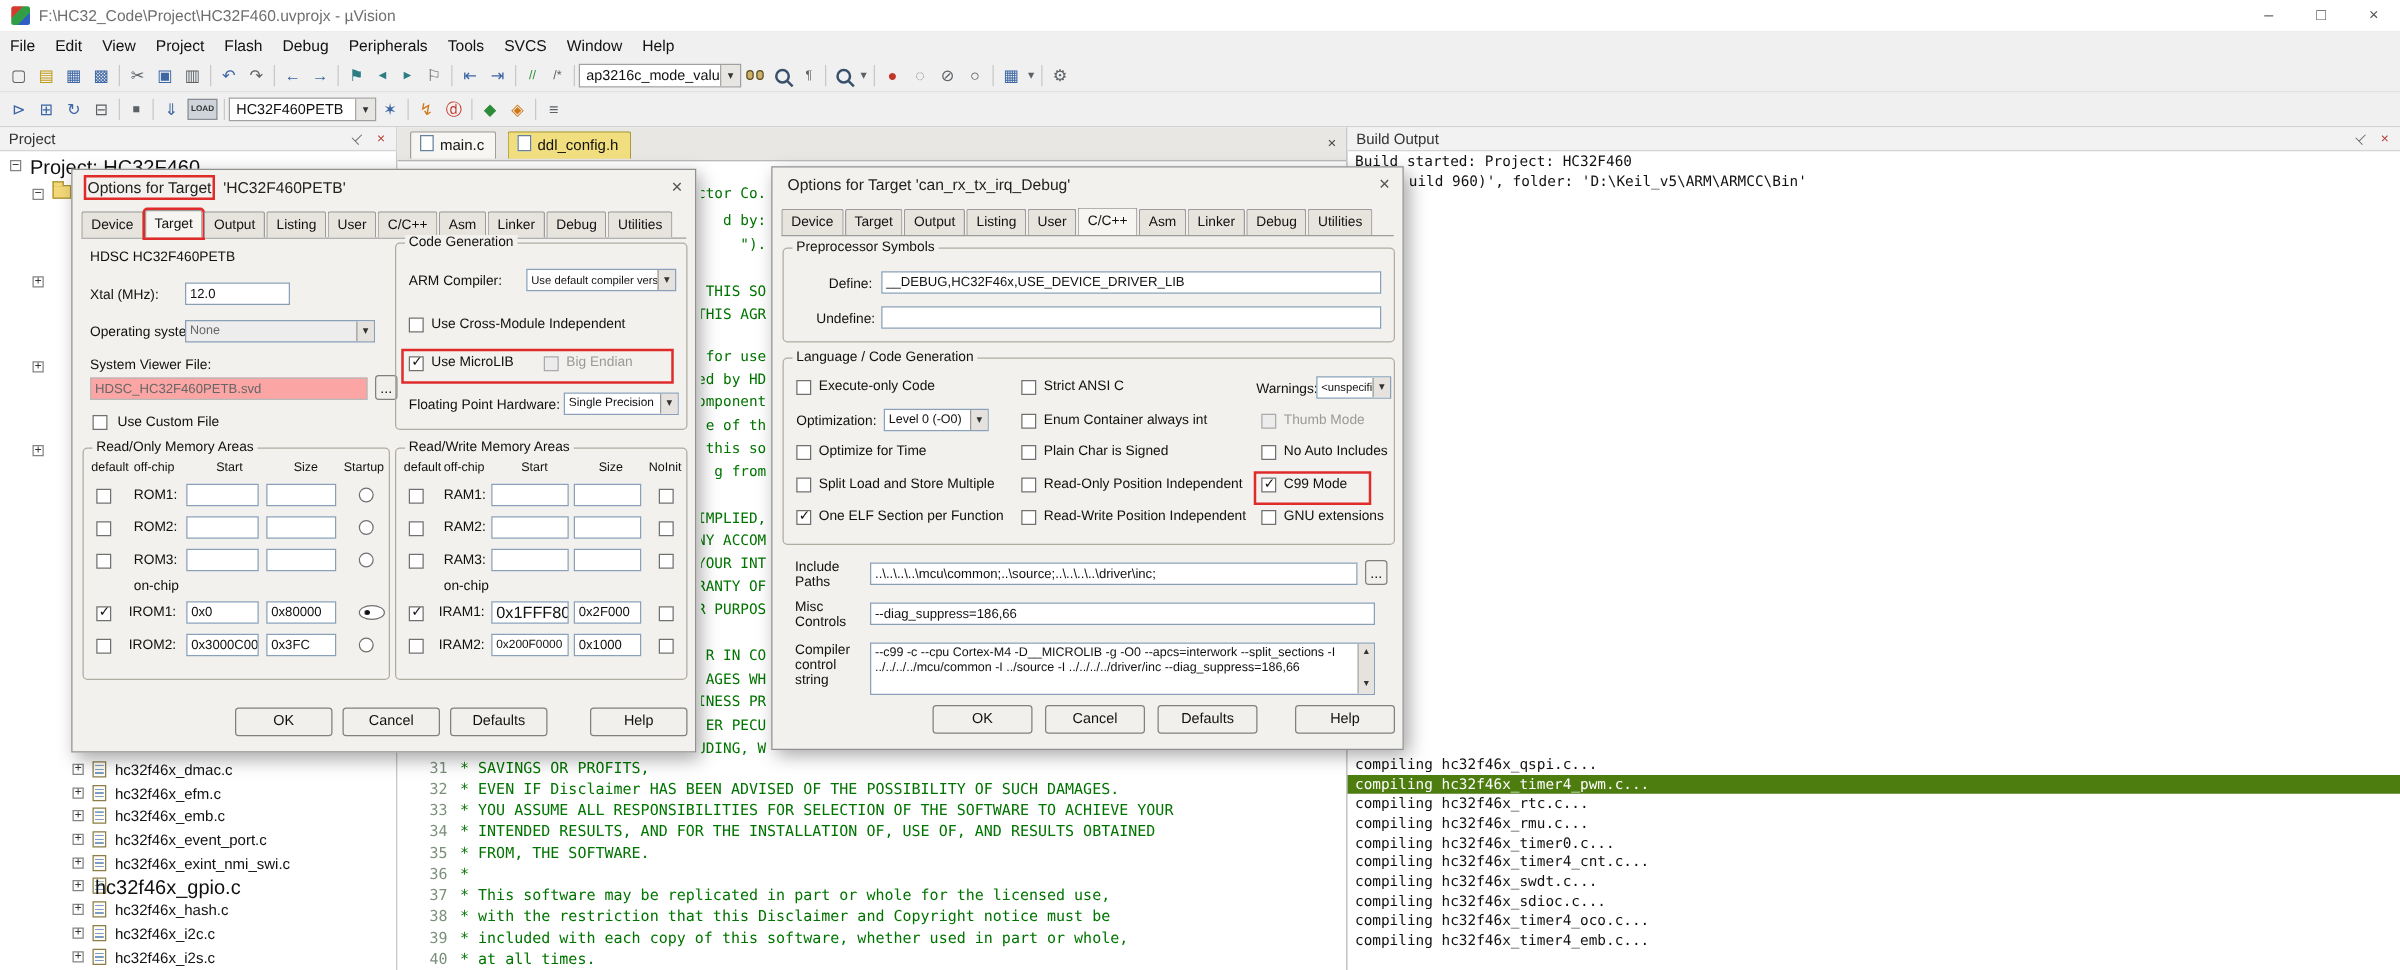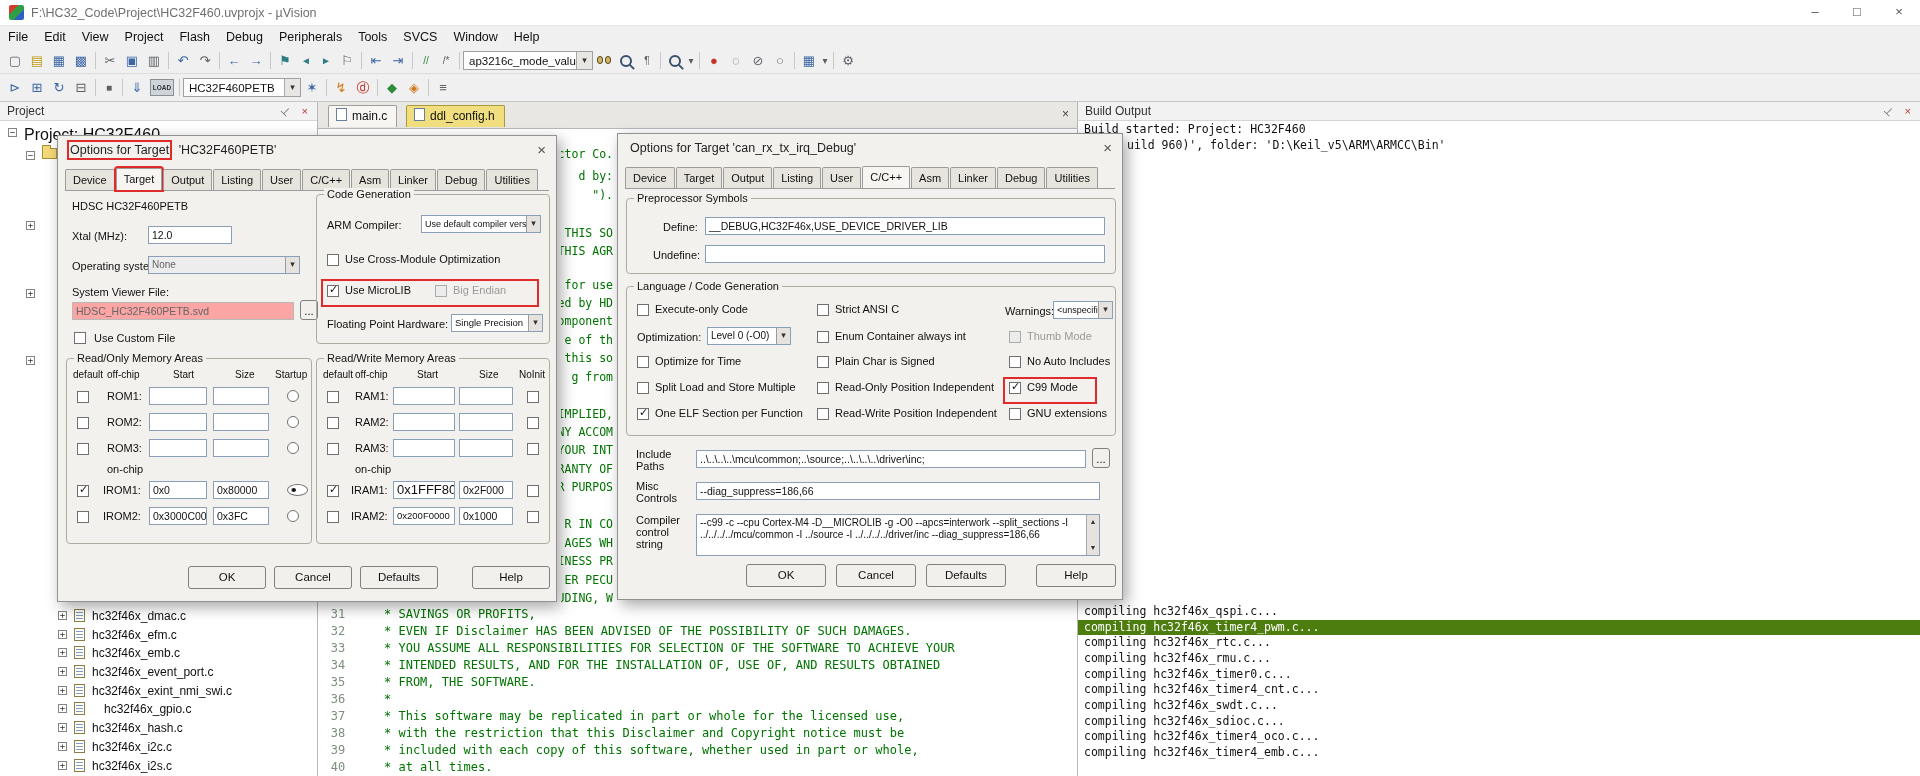--- a/index.html
+++ b/index.html
@@ -42,21 +42,21 @@
   .fico::after{content:"";position:absolute;left:1px;top:2px;width:7px;height:8px;background:repeating-linear-gradient(to bottom,#7a9cc6 0 1px,transparent 1px 3px)}
   .folder{position:absolute;width:15px;height:11px;background:#f5d978;border:1px solid #a98f35;box-sizing:border-box}
   .folder::before{content:"";position:absolute;left:-1px;top:-4px;width:7px;height:3px;background:#f5d978;border:1px solid #a98f35;border-bottom:none}
   
   .tabbar{position:absolute;left:0;top:0;right:0;height:26px;background:#e9e7e3;border-bottom:1px solid #b9b9b9}
   .etab{position:absolute;top:3px;height:22px;border:1px solid #9f9f9f;border-bottom:none;background:#f7f6f3;font-size:12px;line-height:21px;padding:0 9px 0 7px;border-radius:2px 2px 0 0;white-space:nowrap;box-sizing:border-box}
   .etab.yel{background:#f1df7f;border-color:#a99a3c}
   .tico{display:inline-block;width:9px;height:11px;background:#fff;border:1px solid #67819d;margin-right:5px;vertical-align:-1px}
   .ebx{position:absolute;right:8px;top:5px;font-size:12px;color:#444}
   .cl{position:absolute;left:0;height:17px;font:12px/17px "DejaVu Sans Mono",monospace;white-space:pre;color:#007400}
-  .ln{display:inline-block;width:40px;text-align:center;color:#7c8f7c;margin-right:26px}
+  .ln{display:inline-block;width:40px;text-align:right;color:#7c8f7c;margin-right:10px}
   .frag{position:absolute;width:52px;overflow:hidden;display:flex;justify-content:flex-end;font:11.5px/14px "DejaVu Sans Mono",monospace;color:#007400;white-space:pre}
   
   .bl{position:absolute;left:0;width:100%;height:15px;font:11.5px/15px "DejaVu Sans Mono",monospace;color:#111;white-space:pre;padding-left:6px;box-sizing:border-box}
   .bl.hl{background:#4d7c0f;color:#fff}
   
   .dlg{position:absolute;background:#f2f1ed;border:1px solid #919191;box-shadow:4px 5px 14px rgba(0,0,0,.35);box-sizing:border-box;font-size:11px}
   .dtt{position:absolute;left:0;top:0;right:0;height:28px;font-size:12.5px;line-height:28px;padding-left:12px;color:#222;white-space:nowrap}
   .dx{position:absolute;right:10px;top:0;font-size:15px;line-height:28px;color:#555}
   .redpart{outline:2px solid #e02b2b;outline-offset:1px}
   .dtabs{position:absolute;left:7px;top:32px;right:7px;height:22px;border-bottom:1px solid #9c9c9c;white-space:nowrap}
@@ -219,21 +219,21 @@
         <span class="lbl" style="left:92px;top:2px;font-size:12px">hc32f46x_event_port.c</span>
       </div>
     <div class="trow" style="left:0;top:580px;width:100%">
         <span class="xp" style="left:58px;top:4px"></span>
         <span class="fico" style="left:74px;top:2px"></span>
         <span class="lbl" style="left:92px;top:2px;font-size:12px">hc32f46x_exint_nmi_swi.c</span>
       </div>
     <div class="trow" style="left:0;top:598px;width:100%">
         <span class="xp" style="left:58px;top:4px"></span>
         <span class="fico" style="left:74px;top:2px"></span>
-        <span class="lbl" style="left:104px;top:2px;font-size:12px">hc32f46x_gpio.c</span>
+        <span class="lbl" style="left:76px;top:2px;font-size:16px">hc32f46x_gpio.c</span>
       </div>
     <div class="trow" style="left:0;top:617px;width:100%">
         <span class="xp" style="left:58px;top:4px"></span>
         <span class="fico" style="left:74px;top:2px"></span>
         <span class="lbl" style="left:92px;top:2px;font-size:12px">hc32f46x_hash.c</span>
       </div>
     <div class="trow" style="left:0;top:636px;width:100%">
         <span class="xp" style="left:58px;top:4px"></span>
         <span class="fico" style="left:74px;top:2px"></span>
         <span class="lbl" style="left:92px;top:2px;font-size:12px">hc32f46x_i2c.c</span>
@@ -325,21 +325,21 @@
     <div class="fld dis" style="left:14px;top:166px;width:222px">HDSC_HC32F460PETB.svd</div>
     <div class="btn" style="left:242px;top:164px;width:18px;height:20px">...</div>
     <span class="cbx" style="left:16px;top:196px"></span>
     <span class="lbl" style="left:36px;top:196px">Use Custom File</span>
 
     <div class="grp" style="left:258px;top:58px;width:234px;height:150px">
       <span class="gt">Code Generation</span>
       <span class="lbl" style="left:10px;top:24px">ARM Compiler:</span>
       <div class="sel" style="left:104px;top:20px;width:120px;font-size:9px">Use default compiler version 5</div>
       <span class="cbx" style="left:10px;top:59px"></span>
-      <span class="lbl" style="left:28px;top:58px">Use Cross-Module Optimization</span>
+      <span class="lbl" style="left:28px;top:58px">Use Cross-Module Independent</span>
       <div class="redbox" style="left:4px;top:84px;width:214px;height:24px"></div>
       <span class="cbx ck" style="left:10px;top:90px"></span>
       <span class="lbl" style="left:28px;top:89px">Use MicroLIB</span>
       <span class="cbx dis" style="left:118px;top:90px"></span>
       <span class="lbl dis" style="left:136px;top:89px">Big Endian</span>
       <span class="lbl" style="left:10px;top:123px">Floating Point Hardware:</span>
       <div class="sel" style="left:134px;top:119px;width:92px;font-size:9.5px">Single Precision</div>
     </div>
 
     <div class="grp" style="left:8px;top:222px;width:246px;height:186px">

